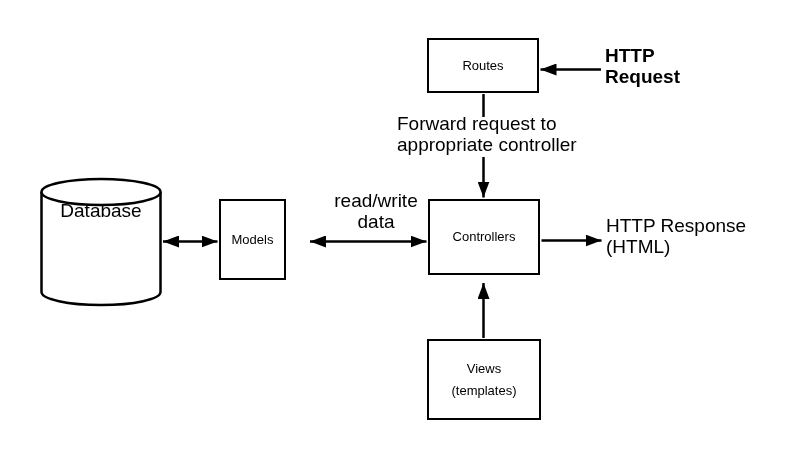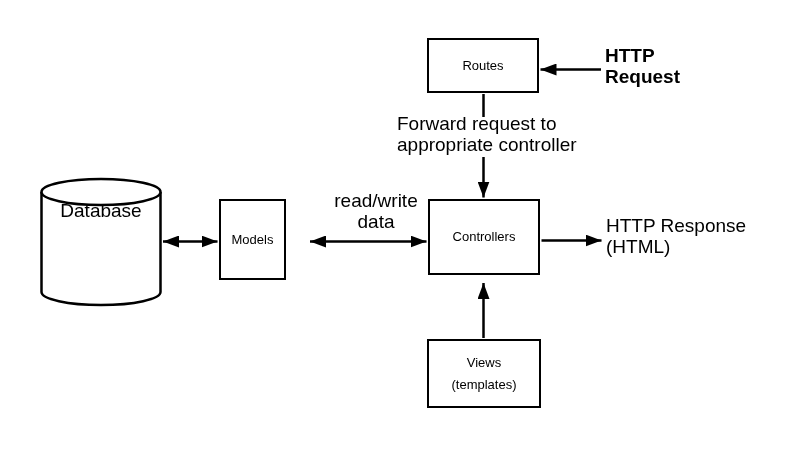--- a/index.html
+++ b/index.html
@@ -80,21 +80,21 @@
   </div>
 
   <div class="box" style="left:219px; top:199px; width:67px; height:81px;">
     <span>Models</span>
   </div>
 
   <div class="box" style="left:428px; top:199px; width:112px; height:76px;">
     <span>Controllers</span>
   </div>
 
-  <div class="box" style="left:427px; top:339px; width:114px; height:69px;">
+  <div class="box" style="left:427px; top:339px; width:114px; height:81px;">
     <span>Views
 (templates)</span>
   </div>
 
   <div class="lbl" style="left:605px; top:45px; width:90px;font-weight:bold;">HTTP
 Request</div>
 
   <div class="lbl" style="left:397px; top:113px; width:195px;">Forward request to
 appropriate controller</div>
 

